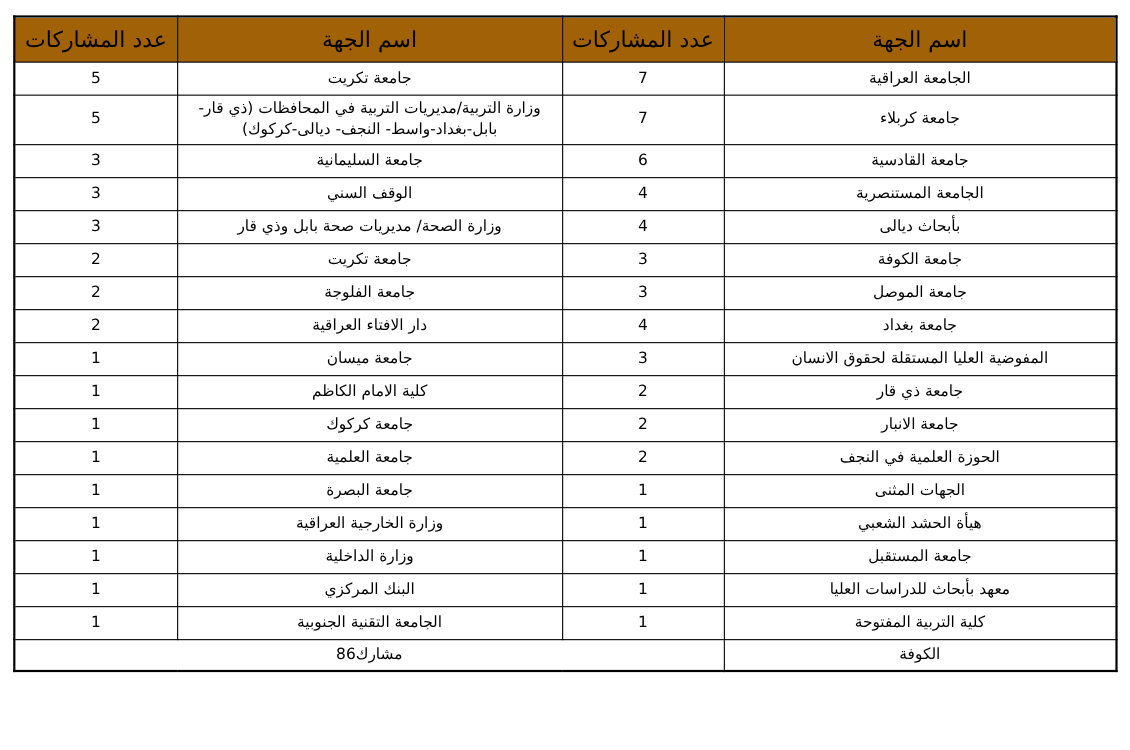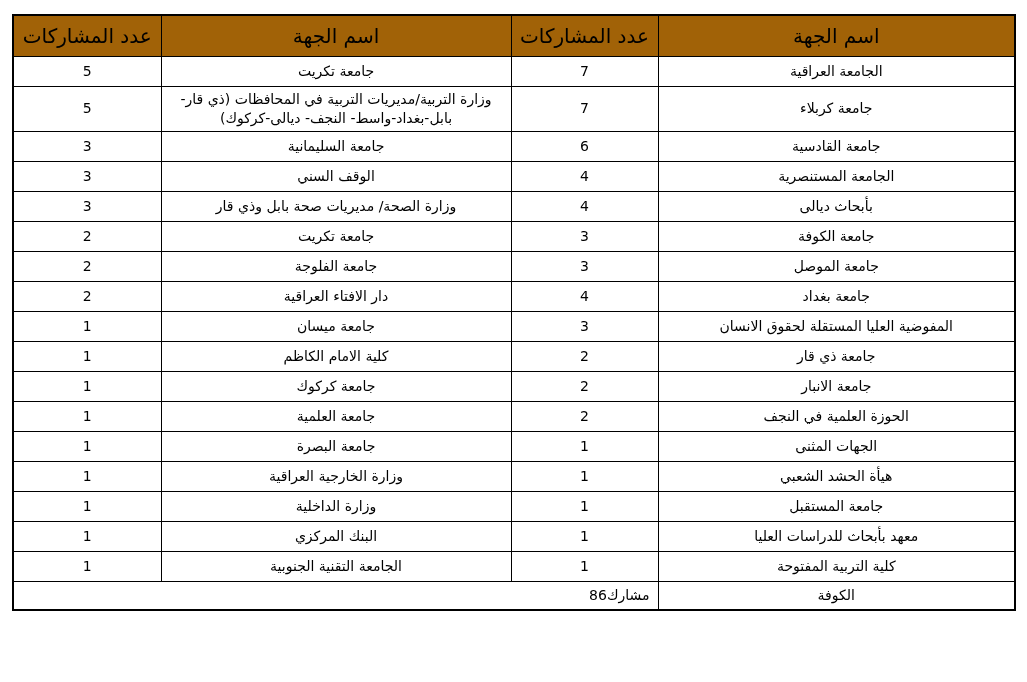--- a/index.html
+++ b/index.html
@@ -53,20 +53,21 @@
   td.count {
     text-align: center;
   }
   tr.data-row {
     height: 30px;
   }
   tr.total-row {
     height: 29px;
   }
   tr.total-row td.footer-value {
+    text-align: center;
   }
 </style>
 </head>
 <body>
 
 <div class="page">
   <table class="participants">
     <colgroup>
       <col style="width:357px">
       <col style="width:147px">

